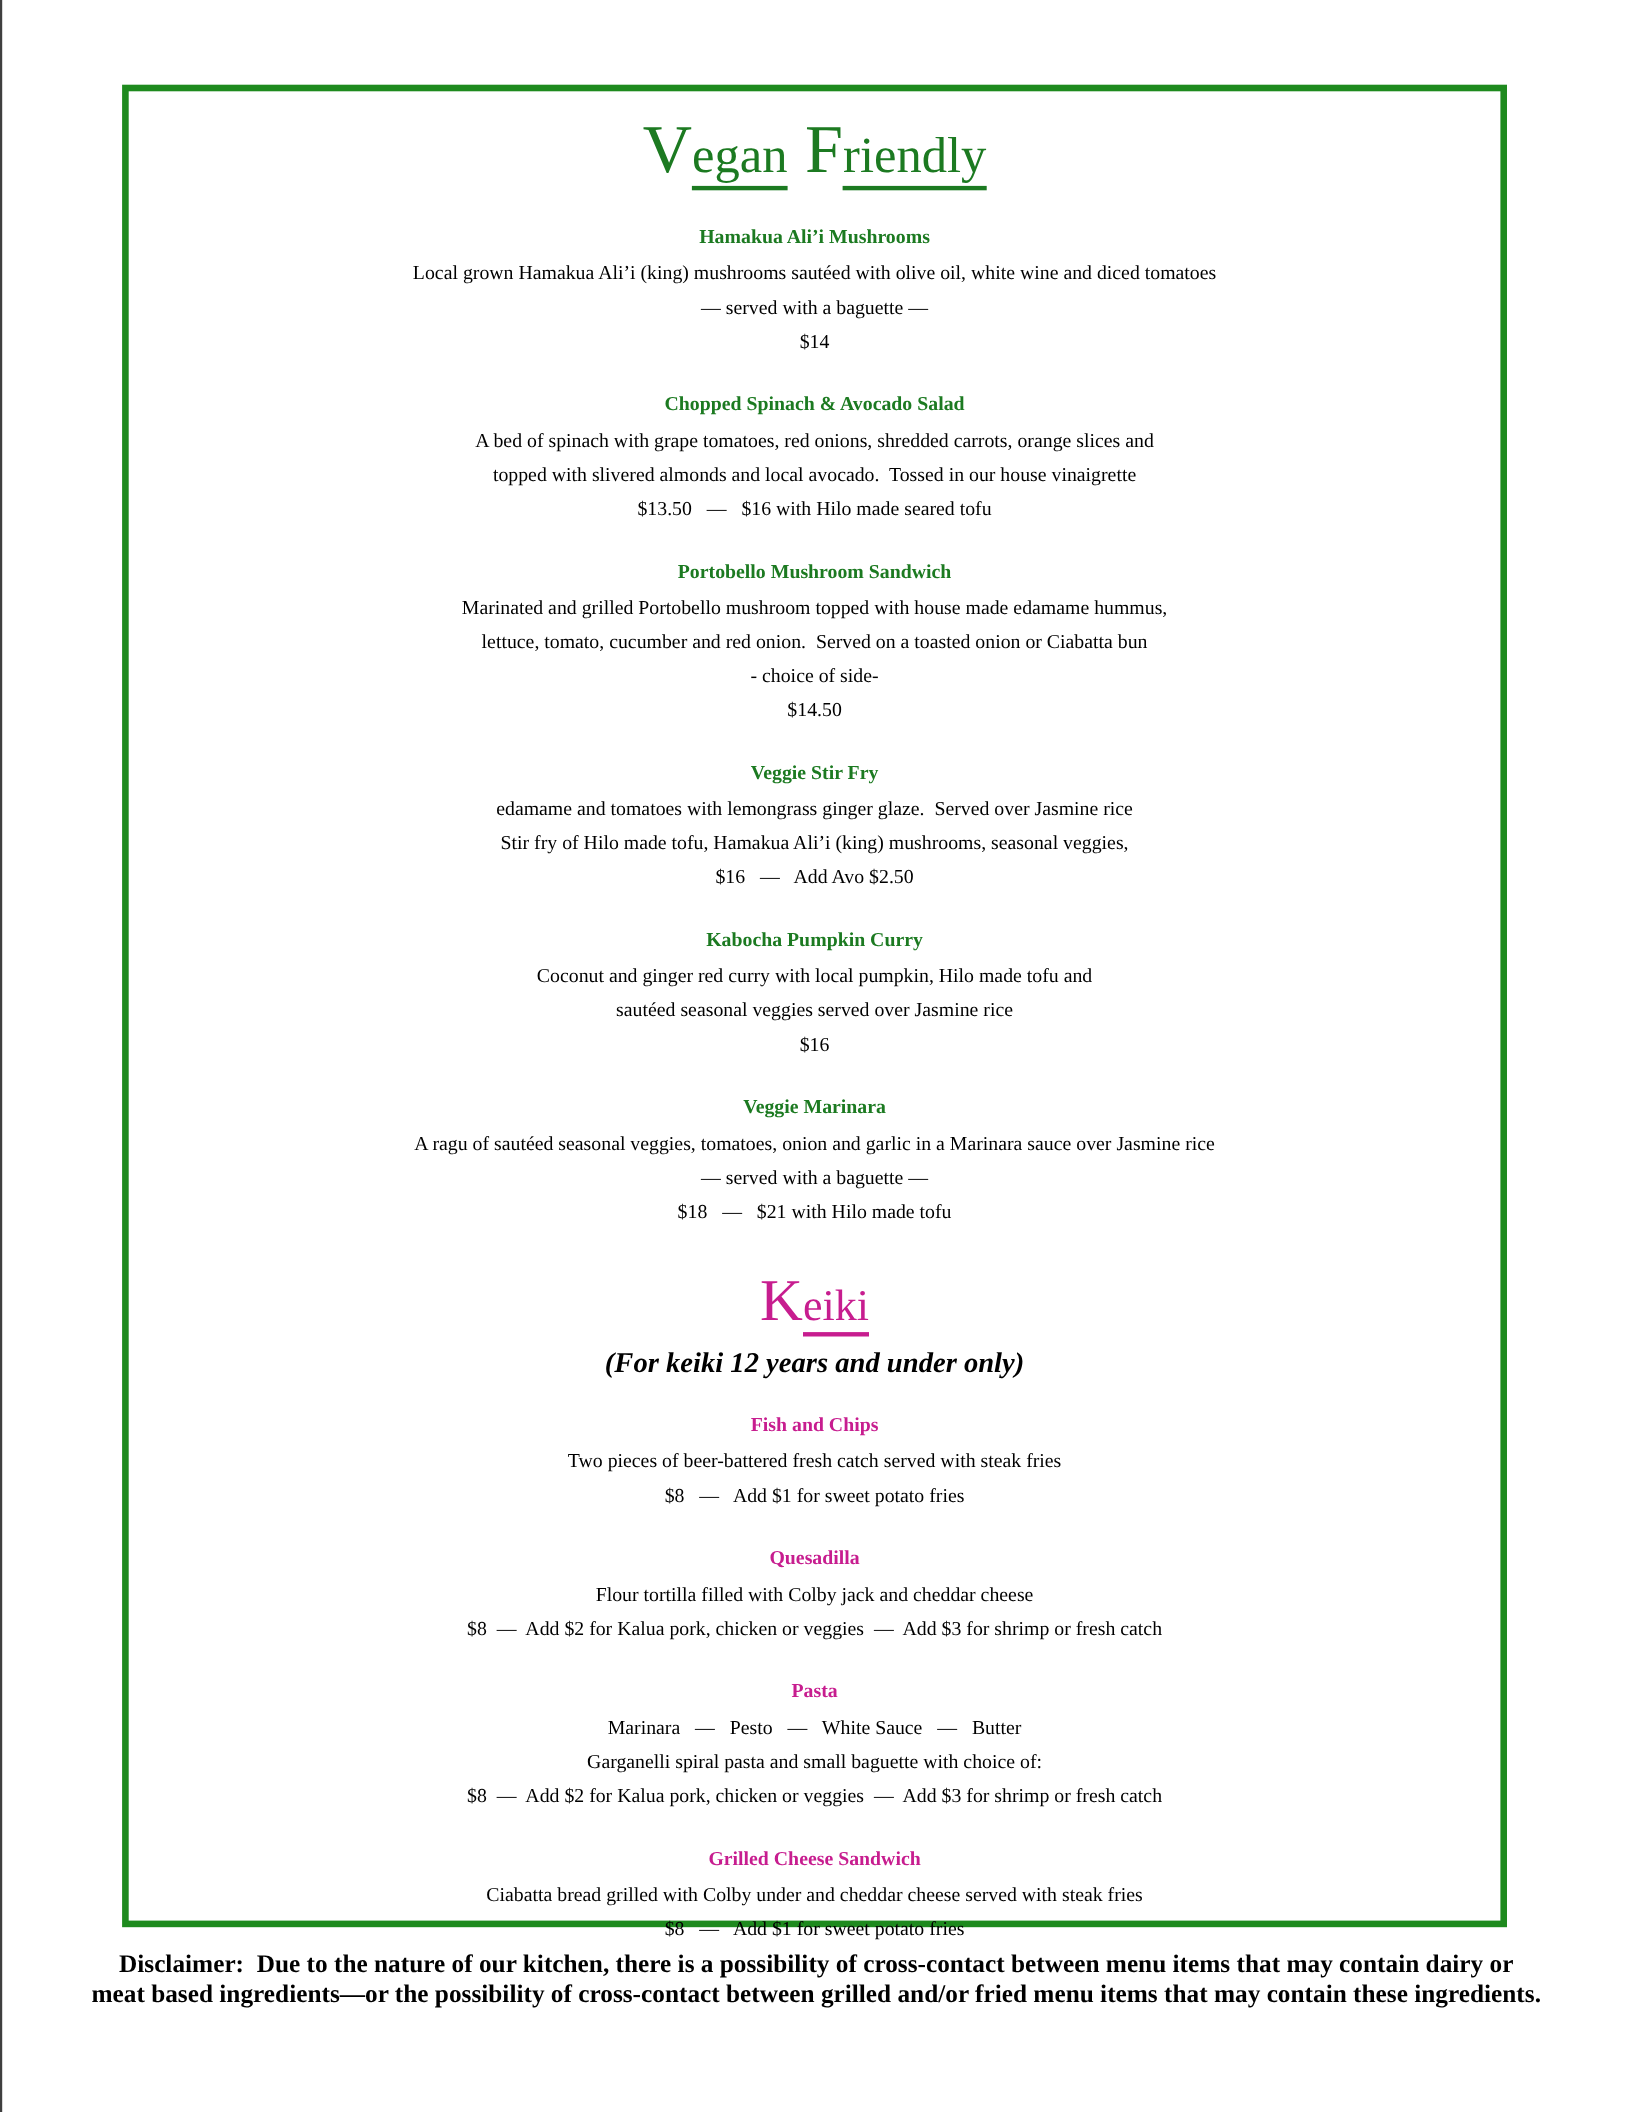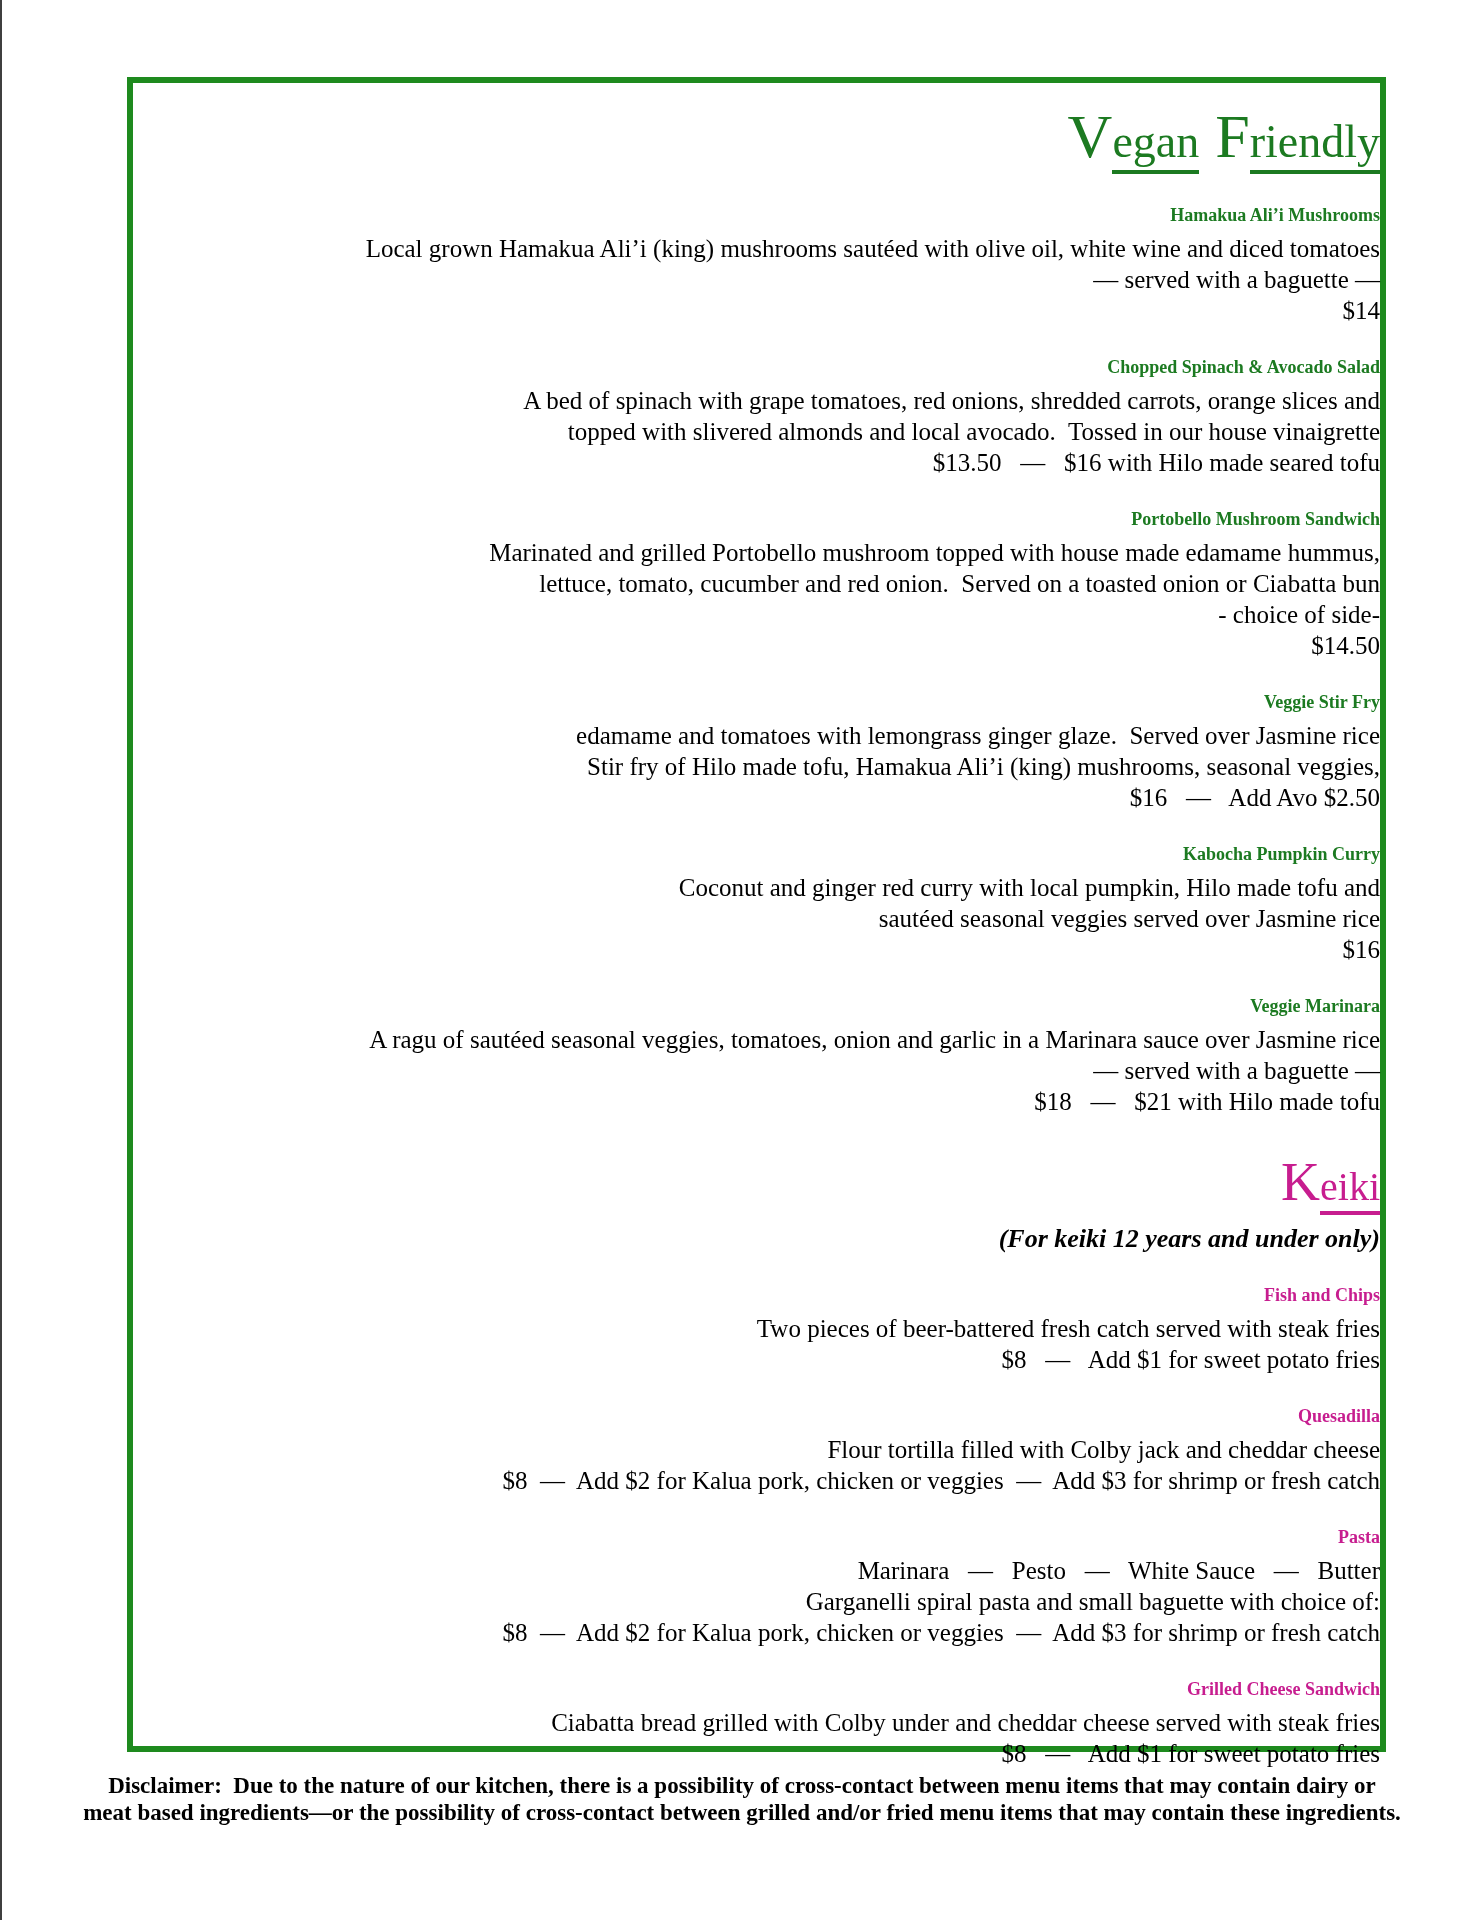--- a/index.html
+++ b/index.html
@@ -11,25 +11,25 @@
     font-family: "Liberation Serif", "DejaVu Serif", serif;
     color: #000000;
   }
   .left-edge-line {
     position: absolute; left: 0; top: 0;
     width: 2px; height: 1920px;
     background: #3f3f3f;
   }
   .menu-box {
     position: absolute;
-    left: 127px; top: 77px;
+    left: 111px; top: 77px;
     width: 1259px; height: 1675px;
     border: 6px solid #1e8a1e;
     box-sizing: border-box;
-    text-align: right;
+    text-align: center;
   }
   .menu-content { padding-top: 12px; }
 
   .green-text { color: #1c7a21; }
   .pink-text  { color: #c71d8f; }
 
   .section-title { font-size: 46px; line-height: 1.15; }
   .section-title .t-cap  { font-size: 62px; }
   .section-title .t-rest { border-bottom: 4px solid currentColor; padding-bottom: 3px; }
   .t-word + .t-word { margin-left: 16px; }
@@ -47,21 +47,21 @@
   }
 
   .item { margin-top: 26px; }
   .item.first { margin-top: 8px; }
   .item-heading {
     font-weight: bold;
     font-size: 18px; line-height: 31px;
     margin-bottom: 2px;
   }
   .item-line {
-    font-size: 25px; line-height: 31px;
+    font-size: 18px; line-height: 31px;
     white-space: pre-wrap;
     color: #000;
   }
 
   .disclaimer {
     position: absolute;
     left: 0; right: 0;
     top: 1772px;
     text-align: center;
   }

